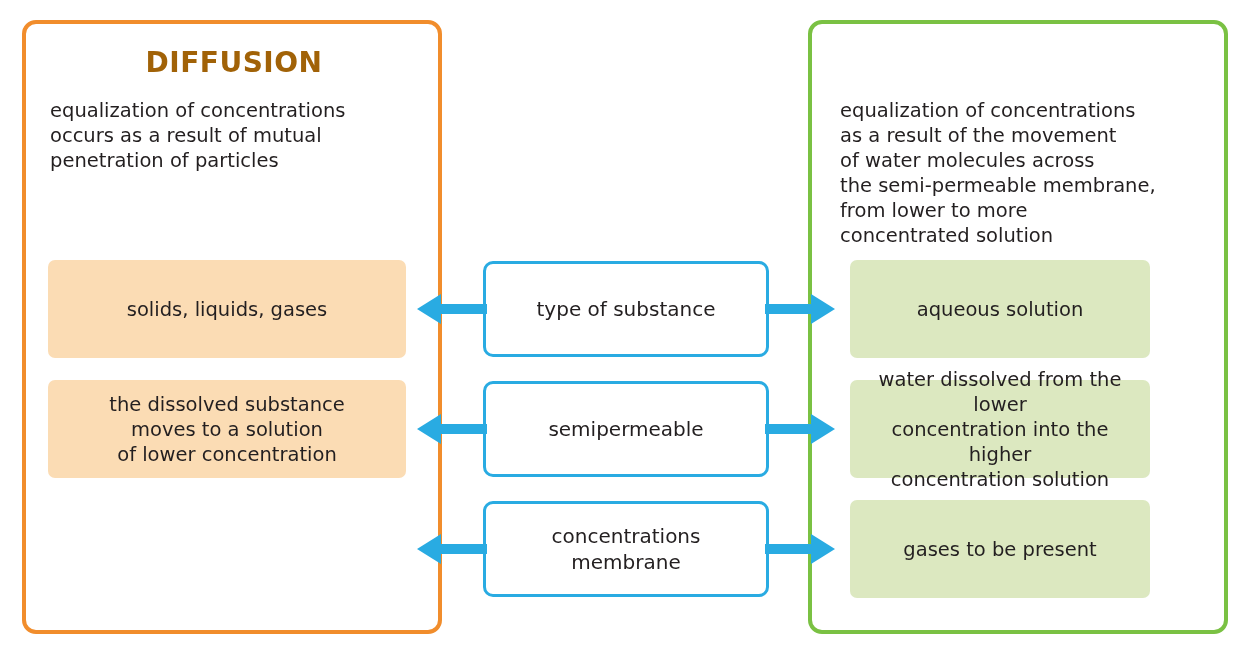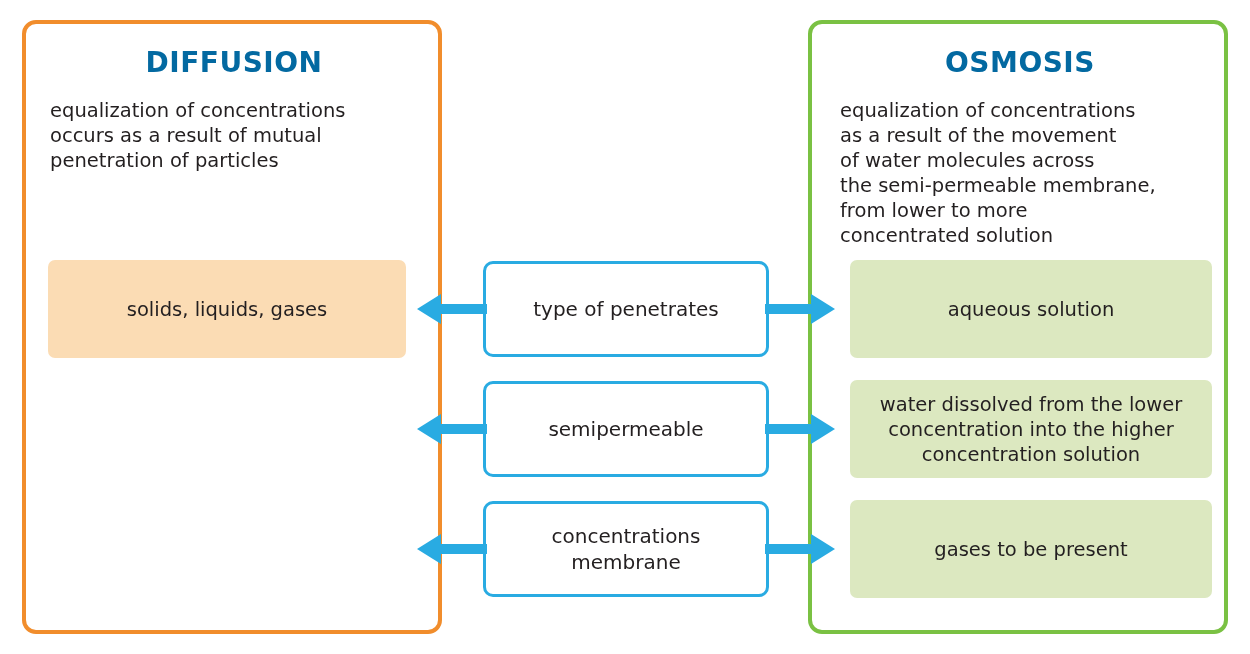--- a/index.html
+++ b/index.html
@@ -49,21 +49,21 @@
   
   .panel-title {
     position: absolute;
     left: 4px;
     right: 0;
     top: 22px;
     text-align: center;
     font-size: 28px;
     font-weight: bold;
     letter-spacing: 0.5px;
-    color: #0369a1;
+    color: #a16207;
   }
   .panel-desc {
     position: absolute;
     top: 62px;
     font-size: 19.5px;
     line-height: 25px;
     color: #231f20;
     white-space: pre-line;
     margin-top: 12px;
   }
@@ -79,21 +79,21 @@
     align-items: center;
     justify-content: center;
     text-align: center;
     font-size: 19.5px;
     line-height: 25px;
     color: #231f20;
     white-space: pre-line;
     padding: 12px 10px;
   }
   .fact-left  { background: #fbdcb4; left: 48px;  width: 358px; }
-  .fact-right { background: #dce8c0; left: 850px; width: 362px; }
+  .fact-right { background: #dce8c0; left: 850px; width: 300px; }
 
   .row1 { top: 260px; height: 98px; }
   .row2 { top: 380px; height: 98px; }
   .row3 { top: 500px; height: 98px; }
 
   
   .center-box {
     position: absolute;
     box-sizing: border-box;
     left: 483px;
@@ -132,38 +132,40 @@
 <div id="stage">
 
   <div class="panel" id="panel-diffusion">
     <div class="panel-title">DIFFUSION</div>
     <div class="panel-desc" id="desc-diffusion">equalization of concentrations
 occurs as a result of mutual
 penetration of particles</div>
   </div>
 
   <div class="panel" id="panel-osmosis">
-    <div class="panel-title">OSMOSIS</div>
     <div class="panel-desc" id="desc-osmosis">equalization of concentrations
 as a result of the movement
 of water molecules across
 the semi-permeable membrane,
 from lower to more
 concentrated solution</div>
   </div>
 
   <div class="fact-box fact-left row1">solids, liquids, gases</div>
+  <div class="fact-box fact-left row2">the dissolved substance
+moves to a solution
+of lower concentration</div>
 
   <div class="fact-box fact-right row1">aqueous solution</div>
   <div class="fact-box fact-right row2">water dissolved from the lower
 concentration into the higher
 concentration solution</div>
   <div class="fact-box fact-right row3">gases to be present</div>
 
-  <div class="center-box row1">type of penetrates</div>
+  <div class="center-box row1">type of substance</div>
   <div class="center-box row2">semipermeable</div>
   <div class="center-box row3">concentrations
 membrane</div>
 
   <svg class="arrow arrow-left r1" width="72" height="34" viewBox="0 0 72 34">
     <path d="M72 12 H26 V2 L2 17 L26 32 V22 H72 Z" fill="#29abe2"></path>
   </svg>
   <svg class="arrow arrow-right r1" width="72" height="34" viewBox="0 0 72 34">
     <path d="M0 12 H46 V2 L70 17 L46 32 V22 H0 Z" fill="#29abe2"></path>
   </svg>

